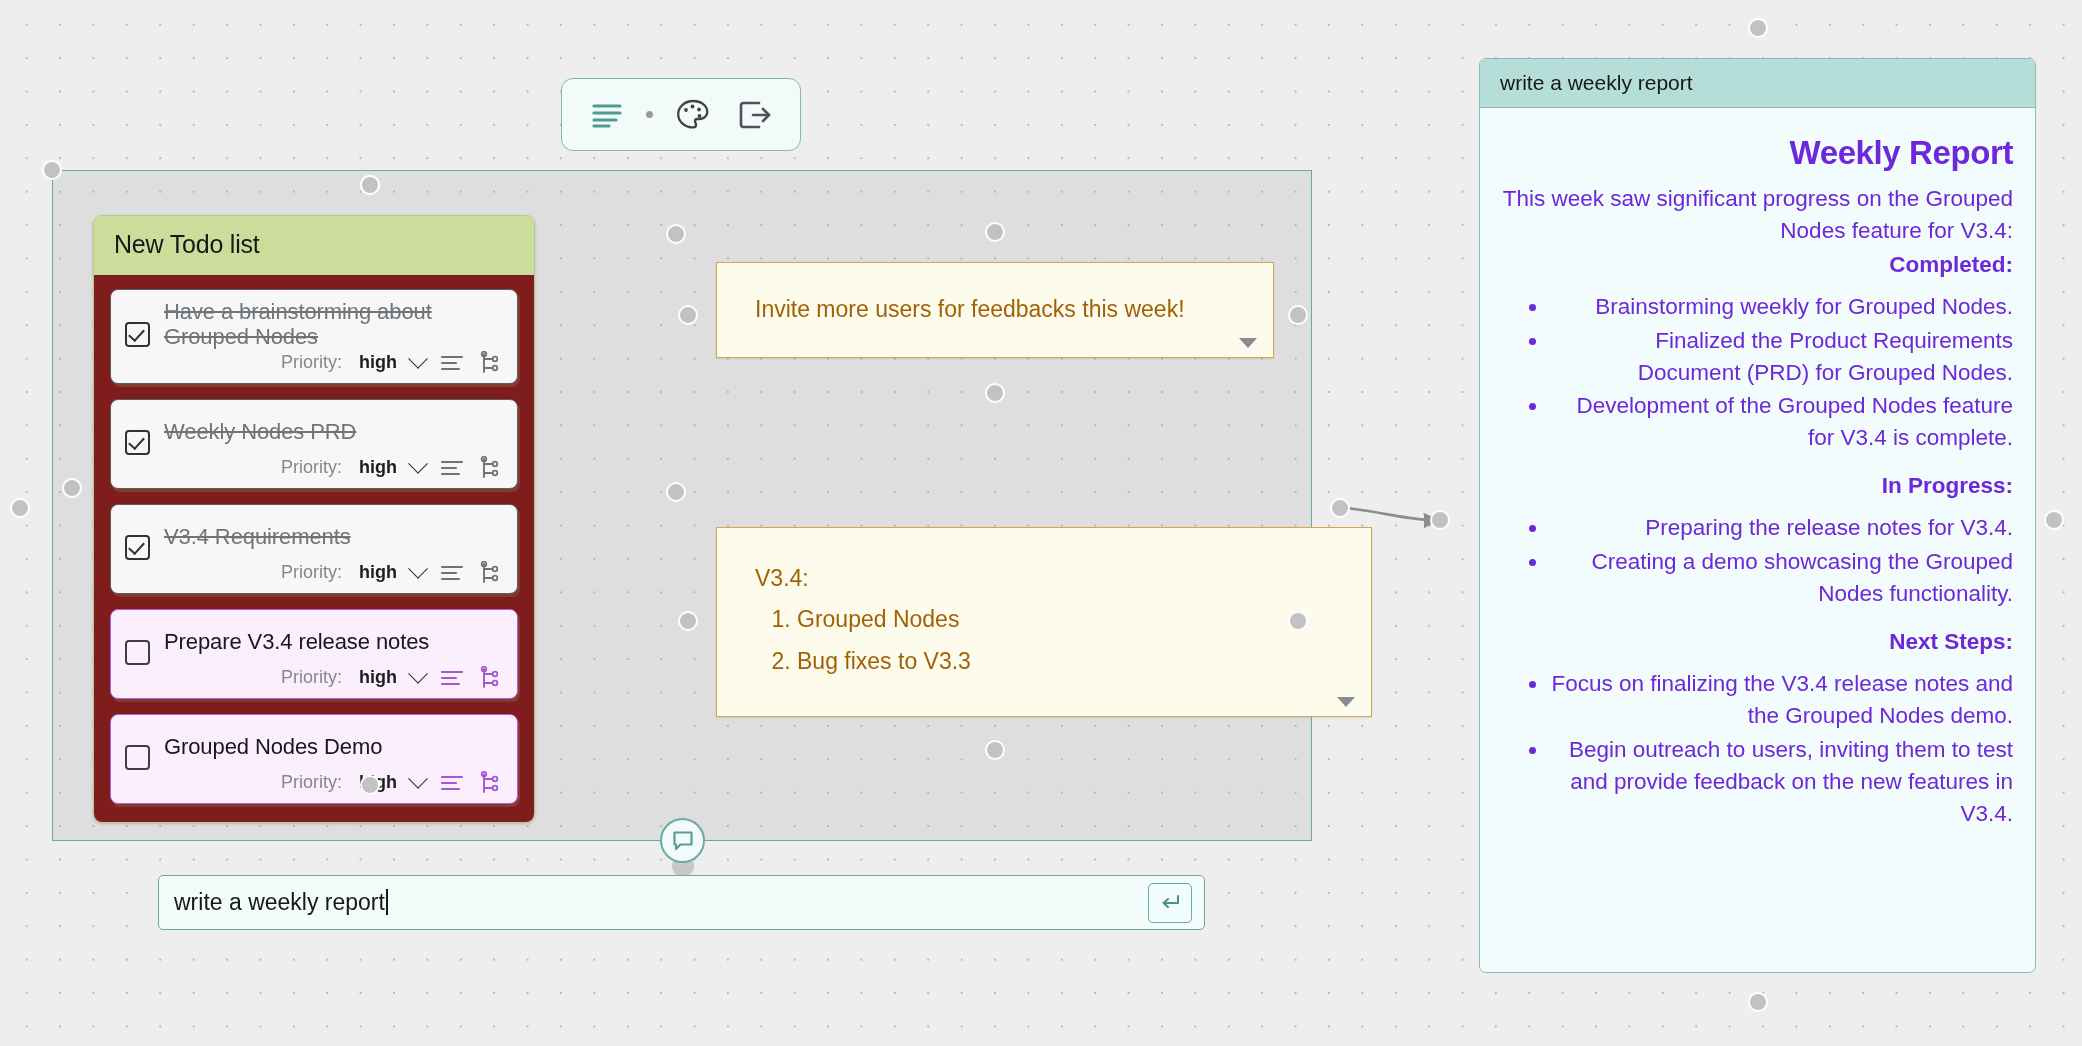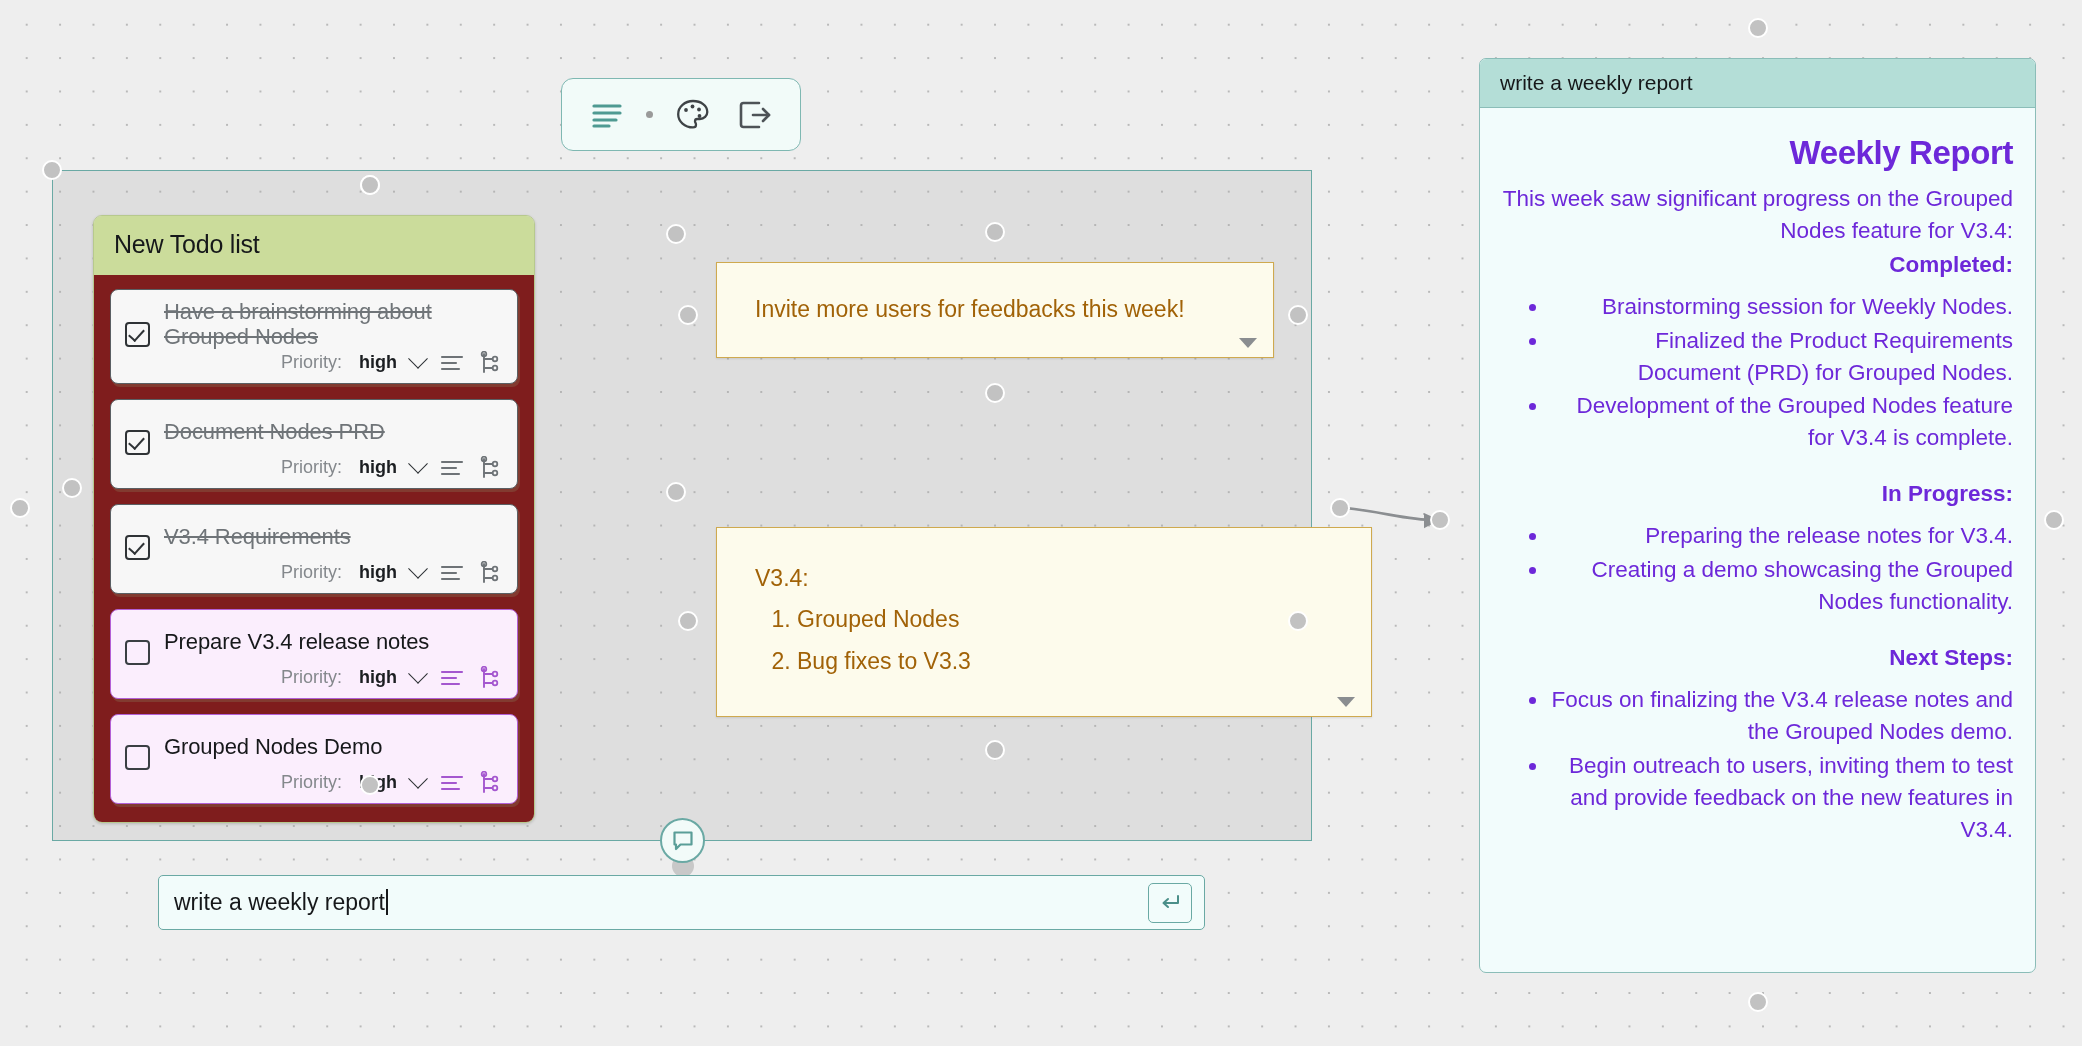--- a/index.html
+++ b/index.html
@@ -256,21 +256,21 @@
     color: #6d28d9;
     text-align: right;
   }
   #report-body h1 {
     font-size: 33px;
     margin: 10px 0 6px 0;
     letter-spacing: -0.4px;
   }
   #report-body p { margin: 0 0 2px 0; }
   #report-body .sec-head { font-weight: bold; margin: 2px 0 0 0; }
-  #report-body .sec-head.spaced { margin-top: 24px; }
+  #report-body .sec-head.spaced { margin-top: 16px; }
   #report-body ul {
     margin: 10px 0 6px 0;
     padding-left: 47px;
   }
   #report-body ul li { margin-bottom: 2px; }
 
   
   #connector { position: absolute; left: 0; top: 0; width: 2082px; height: 1046px; z-index: 10; pointer-events: none; }
 
   
@@ -441,21 +441,21 @@
   <circle cx="5" cy="3" r="2.3" fill="none" stroke="#6e7377" stroke-width="1.8"></circle>
   <circle cx="16" cy="8" r="2.3" fill="none" stroke="#6e7377" stroke-width="1.8"></circle>
   <circle cx="16" cy="17" r="2.3" fill="none" stroke="#6e7377" stroke-width="1.8"></circle>
 </svg>
           </span>
         </div>
       </div>
       <div class="todo-item done">
         <div class="ti-row1">
           <div class="ti-check checked"></div>
-          <div class="ti-title">Document Nodes PRD</div>
+          <div class="ti-title">Weekly Nodes PRD</div>
         </div>
         <div class="ti-row2">
           <span class="ti-prio-label">Priority:</span>
           <span class="ti-prio-val">high</span>
           <span class="chev"></span>
           <span class="ti-icon">
             <svg width="26" height="20" viewBox="0 0 26 20">
   <g stroke="#6e7377" stroke-width="2.1" stroke-linecap="round">
     <line x1="3" y1="4" x2="23" y2="4"></line>
     <line x1="3" y1="10" x2="17" y2="10"></line>
@@ -581,21 +581,21 @@
 </div>
 
 <div id="report-panel">
   <div id="report-head">write a weekly report</div>
   <div id="report-body">
     <h1>Weekly Report</h1>
     <p>This week saw significant progress on the Grouped Nodes feature for V3.4:</p>
     <div id="report-sections">
         <p class="sec-head">Completed:</p>
         <ul>
-          <li>Brainstorming session for Weekly Nodes.</li>
+          <li>Brainstorming weekly for Grouped Nodes.</li>
           <li>Finalized the Product Requirements Document (PRD) for Grouped Nodes.</li>
           <li>Development of the Grouped Nodes feature for V3.4 is complete.</li>
         </ul>
         <p class="sec-head spaced">In Progress:</p>
         <ul>
           <li>Preparing the release notes for V3.4.</li>
           <li>Creating a demo showcasing the Grouped Nodes functionality.</li>
         </ul>
         <p class="sec-head spaced">Next Steps:</p>
         <ul>

